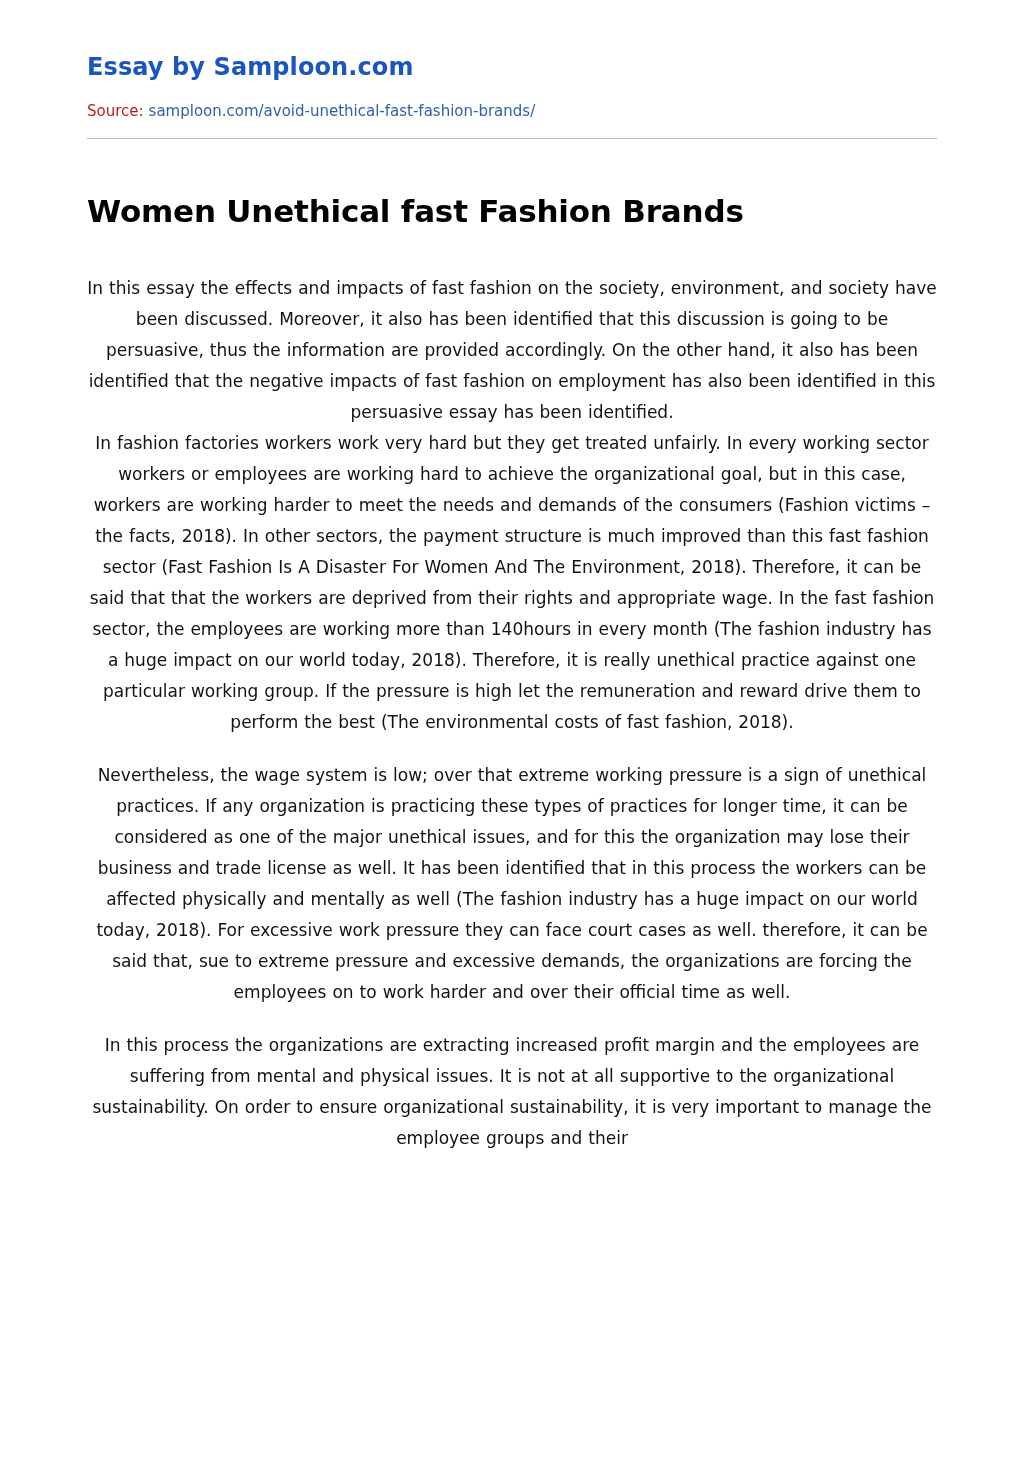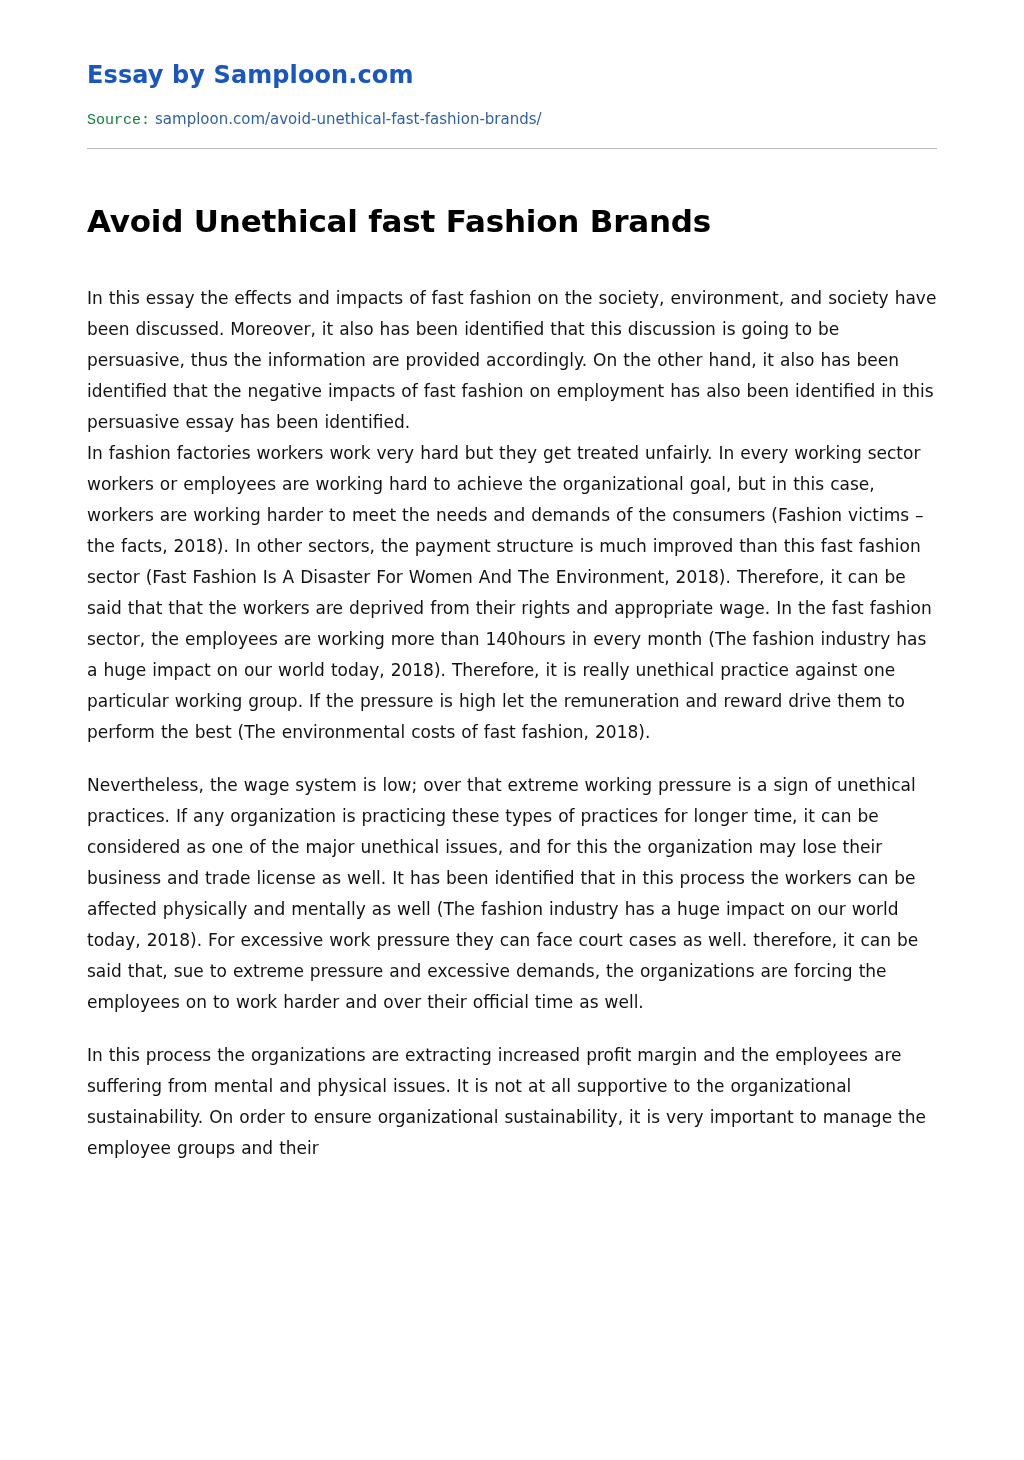--- a/index.html
+++ b/index.html
@@ -13,21 +13,21 @@
     min-height: 1460px;
     font-family: "DejaVu Sans", "Liberation Sans", sans-serif;
     color: #111111;
     -webkit-font-smoothing: antialiased;
   }
 
   .page {
     width: 1024px;
     min-height: 1460px;
     box-sizing: border-box;
-    padding: 12px;
+    padding: 4px;
     background: #ffffff;
     position: relative;
   }
 
   .content {
     width: 850px;
     margin: 0 auto;
     padding-top: 50px;
     box-sizing: border-box;
   }
@@ -45,22 +45,21 @@
     line-height: 1.1;
     margin: 0 0 22px 0;
   }
   .source-line {
     font-size: 15px;
     line-height: 1.2;
     margin: 0 0 18px 0;
     white-space: nowrap;
   }
   .source-label {
-    color: #15803d;
-    font-family: Liberation Mono, monospace;
+    color: #b91c1c;
   }
   .source-url {
     color: #2f5fa6;
     margin-left: 5px;
   }
   .divider {
     height: 1px;
     width: 100%;
     background: #b9bcc0;
     border: 0;
@@ -83,21 +82,21 @@
     color: #000000;
     line-height: 1.5;
     margin: 0 0 22px 0;
   }
 
   .paragraph {
     font-size: 17px;
     line-height: 31px;
     color: #121212;
     margin: 0 0 22px 0;
-    text-align: left;
+    text-align: center;
     word-spacing: 0.6px;
   }
   .paragraph:last-child {
     margin-bottom: 0;
   }
   .heading-block {
     margin-top: 24px;
   }
 </style>
 </head>
@@ -109,21 +108,21 @@
     <header class="masthead">
       <div class="brand-title">Essay by Samploon.com</div>
 
       <div class="source-line">
         <span class="source-label">Source:</span><span class="source-url">samploon.com/avoid-unethical-fast-fashion-brands/</span>
       </div>
 
       <div class="divider"></div>
     </header>
 
-    <h1 class="doc-title">Avoid Unethical fast Fashion Brands</h1>
+    <h1 class="doc-title">Women Unethical fast Fashion Brands</h1>
 
     <section>
       <p class="paragraph">In this essay the effects and impacts of fast fashion on the society, environment, and society have been discussed. Moreover, it also has been identified that this discussion is going to be persuasive, thus the information are provided accordingly. On the other hand, it also has been identified that the negative impacts of fast fashion on employment has also been identified in this persuasive essay has been identified.</p>
     </section>
 
     <section>
       <p class="paragraph">In fashion factories workers work very hard but they get treated unfairly. In every working sector workers or employees are working hard to achieve the organizational goal, but in this case, workers are working harder to meet the needs and demands of the consumers (Fashion victims – the facts, 2018). In other sectors, the payment structure is much improved than this fast fashion sector (Fast Fashion Is A Disaster For Women And The Environment, 2018). Therefore, it can be said that that the workers are deprived from their rights and appropriate wage. In the fast fashion sector, the employees are working more than 140hours in every month (The fashion industry has a huge impact on our world today, 2018). Therefore, it is really unethical practice against one particular working group. If the pressure is high let the remuneration and reward drive them to perform the best (The environmental costs of fast fashion, 2018).</p>
       <p class="paragraph">Nevertheless, the wage system is low; over that extreme working pressure is a sign of unethical practices. If any organization is practicing these types of practices for longer time, it can be considered as one of the major unethical issues, and for this the organization may lose their business and trade license as well. It has been identified that in this process the workers can be affected physically and mentally as well (The fashion industry has a huge impact on our world today, 2018). For excessive work pressure they can face court cases as well. therefore, it can be said that, sue to extreme pressure and excessive demands, the organizations are forcing the employees on to work harder and over their official time as well.</p>
       <p class="paragraph">In this process the organizations are extracting increased profit margin and the employees are suffering from mental and physical issues. It is not at all supportive to the organizational sustainability. On order to ensure organizational sustainability, it is very important to manage the employee groups and their</p>
     </section>

